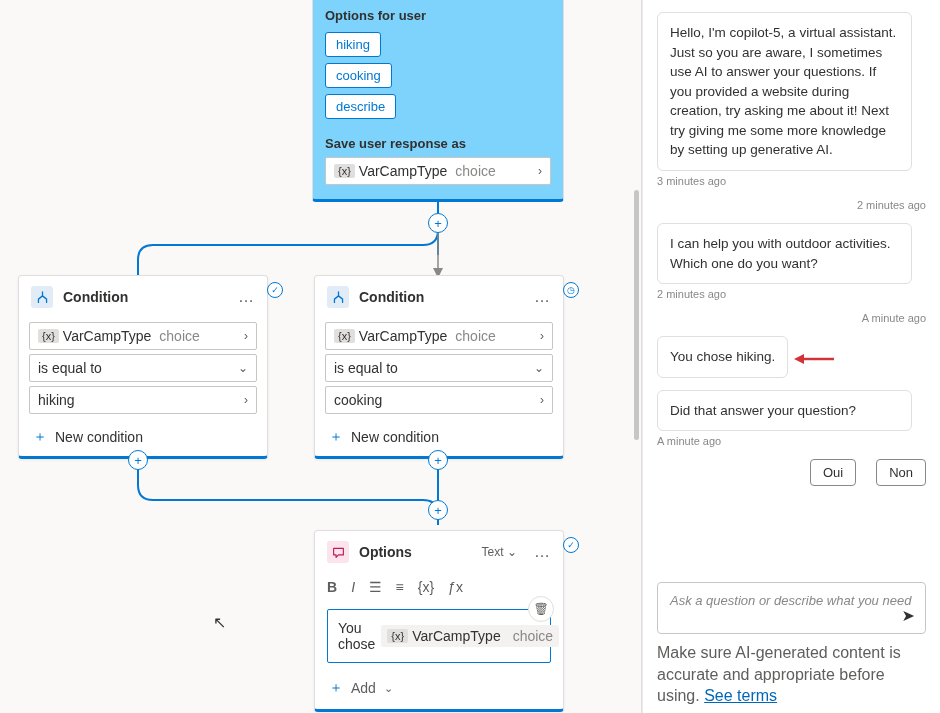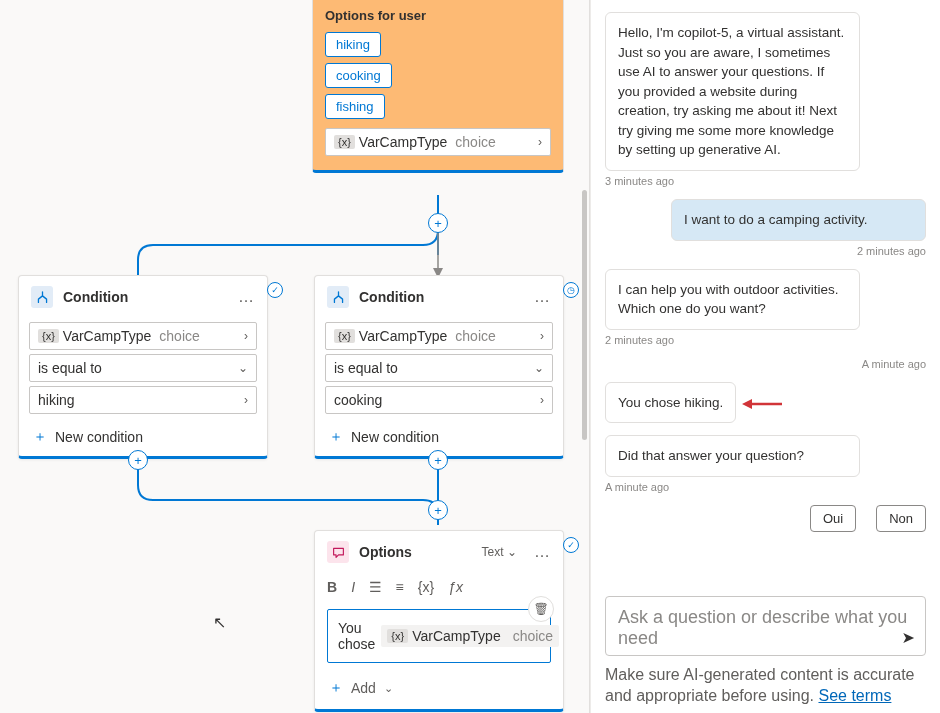--- a/index.html
+++ b/index.html
@@ -1,18 +1,18 @@
 <!DOCTYPE html>
 <html><head>
 <meta charset="utf-8">
 <style>
   * { box-sizing: border-box; font-family: "Segoe UI", -apple-system, sans-serif; }
   body { margin: 0; width: 940px; height: 713px; display: flex; overflow: hidden; background: #fff; font-size: 14px; color: #323130; }
   .canvas { flex: 1; position: relative; background: #faf9f8; overflow: hidden; border-right: 1px solid #e1dfdd; }
-  .chat { width: 350px; background: #fff; display: flex; flex-direction: column; border-left: 1px solid #edebe9; }
+  .chat { width: 298px; background: #fff; display: flex; flex-direction: column; border-left: 1px solid #edebe9; }
 
   
   .node { position: absolute; background: #fff; border: 1px solid #e1dfdd; border-radius: 4px; box-shadow: 0 1px 3px rgba(0,0,0,.07); }
   .node-bottom { border-bottom: 3px solid #0078d4; }
   .node-head { display: flex; align-items: center; padding: 10px 12px; gap: 10px; }
   .node-icon { width: 22px; height: 22px; border-radius: 3px; display: flex; align-items: center; justify-content: center; }
   .icon-branch { background: #e2ecf7; }
   .icon-msg { background: #fce4ec; }
   .node-title { font-weight: 600; flex: 1; }
   .ellipsis { width: 18px; text-align: center; color: #605e5c; cursor: pointer; font-size:16px; line-height:1;}
@@ -21,21 +21,21 @@
 
   .field-row { margin: 4px 10px; border: 1px solid #c8c6c4; border-radius: 2px; display:flex; align-items:center; padding:5px 8px; background:#fff; position:relative;}
   .var-chip { display:inline-flex;align-items:center;gap:4px;}
   .var-x { background:#e1dfdd; padding:1px 4px; font-size:11px; border-radius:2px;}
   .var-name { color:#323130; }
   .var-type { color:#8a8886; margin-left:8px;}
   .chev { margin-left:auto; color:#605e5c; font-size:12px;}
   .add-cond { display:flex; align-items:center; gap:8px; padding:10px 14px; color:#323130; cursor:pointer;}
   .plus-ic { color:#0078d4; font-size:14px;}
 
-  .options-block { position:absolute; background:#fdba74; border:1px solid #e1dfdd; border-bottom:3px solid #0078d4; border-top:none; border-radius:0 0 4px 4px; padding:8px 12px 12px;}
+  .options-block { position:absolute; background:#7dd3fc; border:1px solid #e1dfdd; border-bottom:3px solid #0078d4; border-top:none; border-radius:0 0 4px 4px; padding:8px 12px 12px;}
   .opt-label { font-weight:600; color:#323130; margin-bottom:6px; font-size:13px;}
   .chip { display:inline-block; border:1.5px solid #0078d4; color:#0078d4; background:#fff; padding:4px 10px; border-radius:3px; margin:3px 4px 3px 0; font-size:13px;}
   .save-label { font-weight:600; margin-top:14px; font-size:13px;}
 
   .plus-btn { position:absolute; width:20px; height:20px; background:#fff; border:1px solid #0078d4; border-radius:50%; display:flex;align-items:center;justify-content:center; color:#0078d4; font-size:13px; cursor:pointer;}
   .plus-btn::before{content:"+";}
 
   svg.connector { position:absolute; top:0; left:0; pointer-events:none;}
 
   .msg-toolbar { display:flex; gap:14px; padding:6px 12px; align-items:center; color:#605e5c;}
@@ -49,21 +49,21 @@
   
   .chat-scroll { flex:1; overflow-y:auto; padding:12px 14px 4px;}
   .bubble { border:1px solid #e1dfdd; border-radius:6px; padding:10px 12px; font-size:13.5px; line-height:1.45; margin-bottom:4px; max-width: 255px;}
   .bubble.bot { background:#fff; }
   .bubble.user { background:#d6e8f5; margin-left:auto; }
   .time { font-size:11px; color:#8a8886; margin:2px 0 12px;}
   .time.right{ text-align:right;}
   .quick { display:flex; gap:20px; justify-content:flex-end; margin-bottom:8px;}
   .quick button { border:1px solid #8a8886; background:#fff; padding:5px 12px; border-radius:4px; font-size:13px; color:#323130; cursor:pointer;}
   .chat-input { margin:8px 14px; border:1px solid #c8c6c4; border-radius:4px; padding:10px 12px 6px; position:relative;}
-  .chat-input .ph { color:#8a8886; font-size:18px; min-height: 34px;}
+  .chat-input .ph { color:#8a8886; font-size:13px; min-height: 34px; font-style: italic;}
   .chip-count { font-size:11px; color:#8a8886; margin-top:6px;}
   .send { position:absolute; right:10px; bottom:8px; font-size:16px; color:#323130;}
   .disclaimer { font-size:16px; color:#605e5c; padding:0 14px 6px; line-height:1.35;}
   .disclaimer a { color:#0067b8;}
   .scroll-stub { position:absolute; right:298px; top:190px; width:5px; height:250px; background:#c8c6c4; border-radius:3px;}
   .red-arrow-svg { position:absolute;}
 </style>
 </head>
 <body>
 
@@ -80,21 +80,22 @@
 
     <path d="M138 440 L138 485 Q138 500 153 500 L423 500 Q438 500 438 515" stroke="#0078d4" stroke-width="2" fill="none"></path>
 
     <path d="M438 440 L438 525" stroke="#0078d4" stroke-width="2" fill="none"></path>
   </svg>
 
   <div class="options-block" style="left:312px; top:0; width:252px;">
     <div class="opt-label">Options for user</div>
     <span class="chip">hiking</span><br>
     <span class="chip">cooking</span><br>
-    <span class="chip">fishing</span>
+    <span class="chip">describe</span>
+    <div class="save-label">Save user response as</div>
     <div class="field-row" style="margin:6px 0 2px;">
       <span class="var-chip">
           <span class="var-x">{x}</span>
         <span class="var-name">VarCampType</span>
         </span>
       <span class="var-type">choice</span>
       <span class="chev">›</span>
     </div>
   </div>
 
@@ -180,21 +181,21 @@
       <div class="node-title">Options</div>
       <span style="font-size:12px;color:#605e5c;"><span>Text</span> ⌄</span>
       <div class="ellipsis" style="margin-left:6px;">…</div>
     </div>
     <div class="msg-toolbar">
       <span style="font-weight:700;">B</span>
       <span style="font-style:italic;">I</span>
       <span>☰</span>
       <span>≡</span>
       <span>{x}</span>
-      <span style="font-style:italic;">ƒx</span>
+      <span style="">ƒx</span>
     </div>
     <div class="msg-body">
       <div class="trash">🗑</div>
       <span>You chose</span>
       <span class="var-chip" style="background:#f3f2f1;padding:3px 6px;border-radius:2px;">
         <span class="var-x">{x}</span>
         <span class="var-name">VarCampType</span>
         <span class="var-type">choice</span>
       </span>
     </div>
@@ -208,21 +209,20 @@
   <span class="cursor-icon" style="left:213px; top:613px;">↖</span>
 
   <div class="scroll-stub" style="right:2px;"></div>
 </div>
 
 <div class="chat">
   <div class="chat-scroll">
     <div class="bubble bot">Hello, I'm copilot-5, a virtual assistant. Just so you are aware, I sometimes use AI to answer your questions. If you provided a website during creation, try asking me about it! Next try giving me some more knowledge by setting up generative AI.</div>
     <div class="time">3 minutes ago</div>
 
-    <div class="bubble user">I want to do a camping activity.</div>
     <div class="time right">2 minutes ago</div>
 
     <div class="bubble bot">I can help you with outdoor activities. Which one do you want?</div>
     <div class="time">2 minutes ago</div>
 
     <div class="time right">A minute ago</div>
 
     <div style="display:flex; align-items:center;">
       <div class="bubble bot">You chose hiking.</div>
       <svg class="red-arrow-svg" width="42" height="16" style="position:relative;left:6px;">

